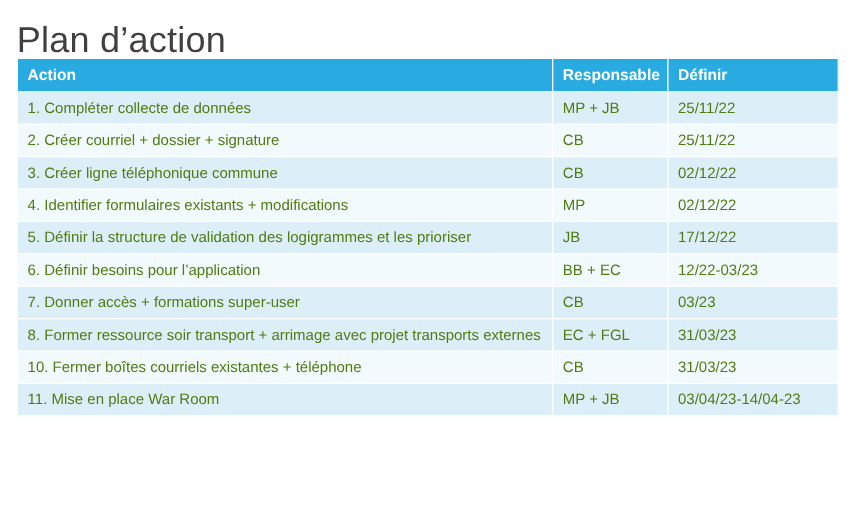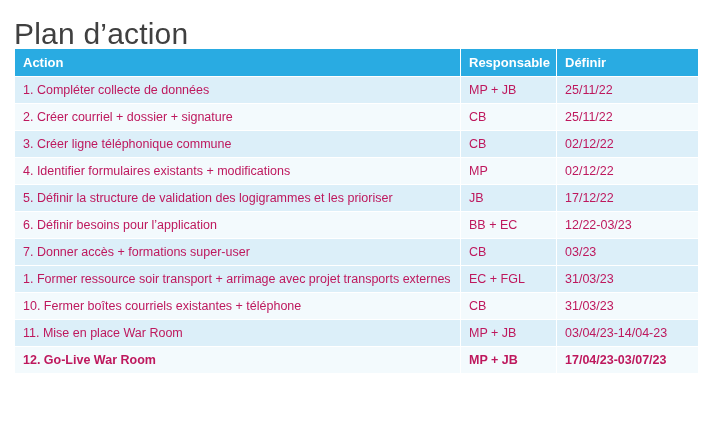--- a/index.html
+++ b/index.html
@@ -50,21 +50,21 @@
     font-size: 13px;
     font-weight: 700;
     text-align: left;
     padding: 5px 8px 5px 8px;
     border: 1px solid #ffffff;
     height: 17px;
     vertical-align: middle;
   }
   table.plan td {
     font-size: 12.5px;
-    color: #be185d;
+    color: #4d7c0f;
     padding: 5px 8px 5px 8px;
     border: 1px solid #ffffff;
     vertical-align: middle;
     line-height: 16px;
   }
   table.plan tr.odd td {
     background: #DCEFF9;
   }
   table.plan tr.even td {
     background: #F3FAFD;
@@ -125,36 +125,31 @@
           <td class="cell-action">6. Définir besoins pour l’application</td>
           <td>BB + EC</td>
           <td>12/22-03/23</td>
         </tr>
         <tr class="odd">
           <td class="cell-action">7. Donner accès + formations super-user</td>
           <td>CB</td>
           <td>03/23</td>
         </tr>
         <tr class="odd">
-          <td class="cell-action">1. Former ressource soir transport + arrimage avec projet transports externes</td>
+          <td class="cell-action">8. Former ressource soir transport + arrimage avec projet transports externes</td>
           <td>EC + FGL</td>
           <td>31/03/23</td>
         </tr>
         <tr class="even">
           <td class="cell-action">10. Fermer boîtes courriels existantes + téléphone</td>
           <td>CB</td>
           <td>31/03/23</td>
         </tr>
         <tr class="odd">
           <td class="cell-action">11. Mise en place War Room</td>
           <td>MP + JB</td>
           <td>03/04/23-14/04-23</td>
         </tr>
-        <tr class="even bold">
-          <td class="cell-action">12. Go-Live War Room</td>
-          <td>MP + JB</td>
-          <td>17/04/23-03/07/23</td>
-        </tr>
       </tbody>
     </table>
   </div>
 
 </div>
 
 </body></html>

